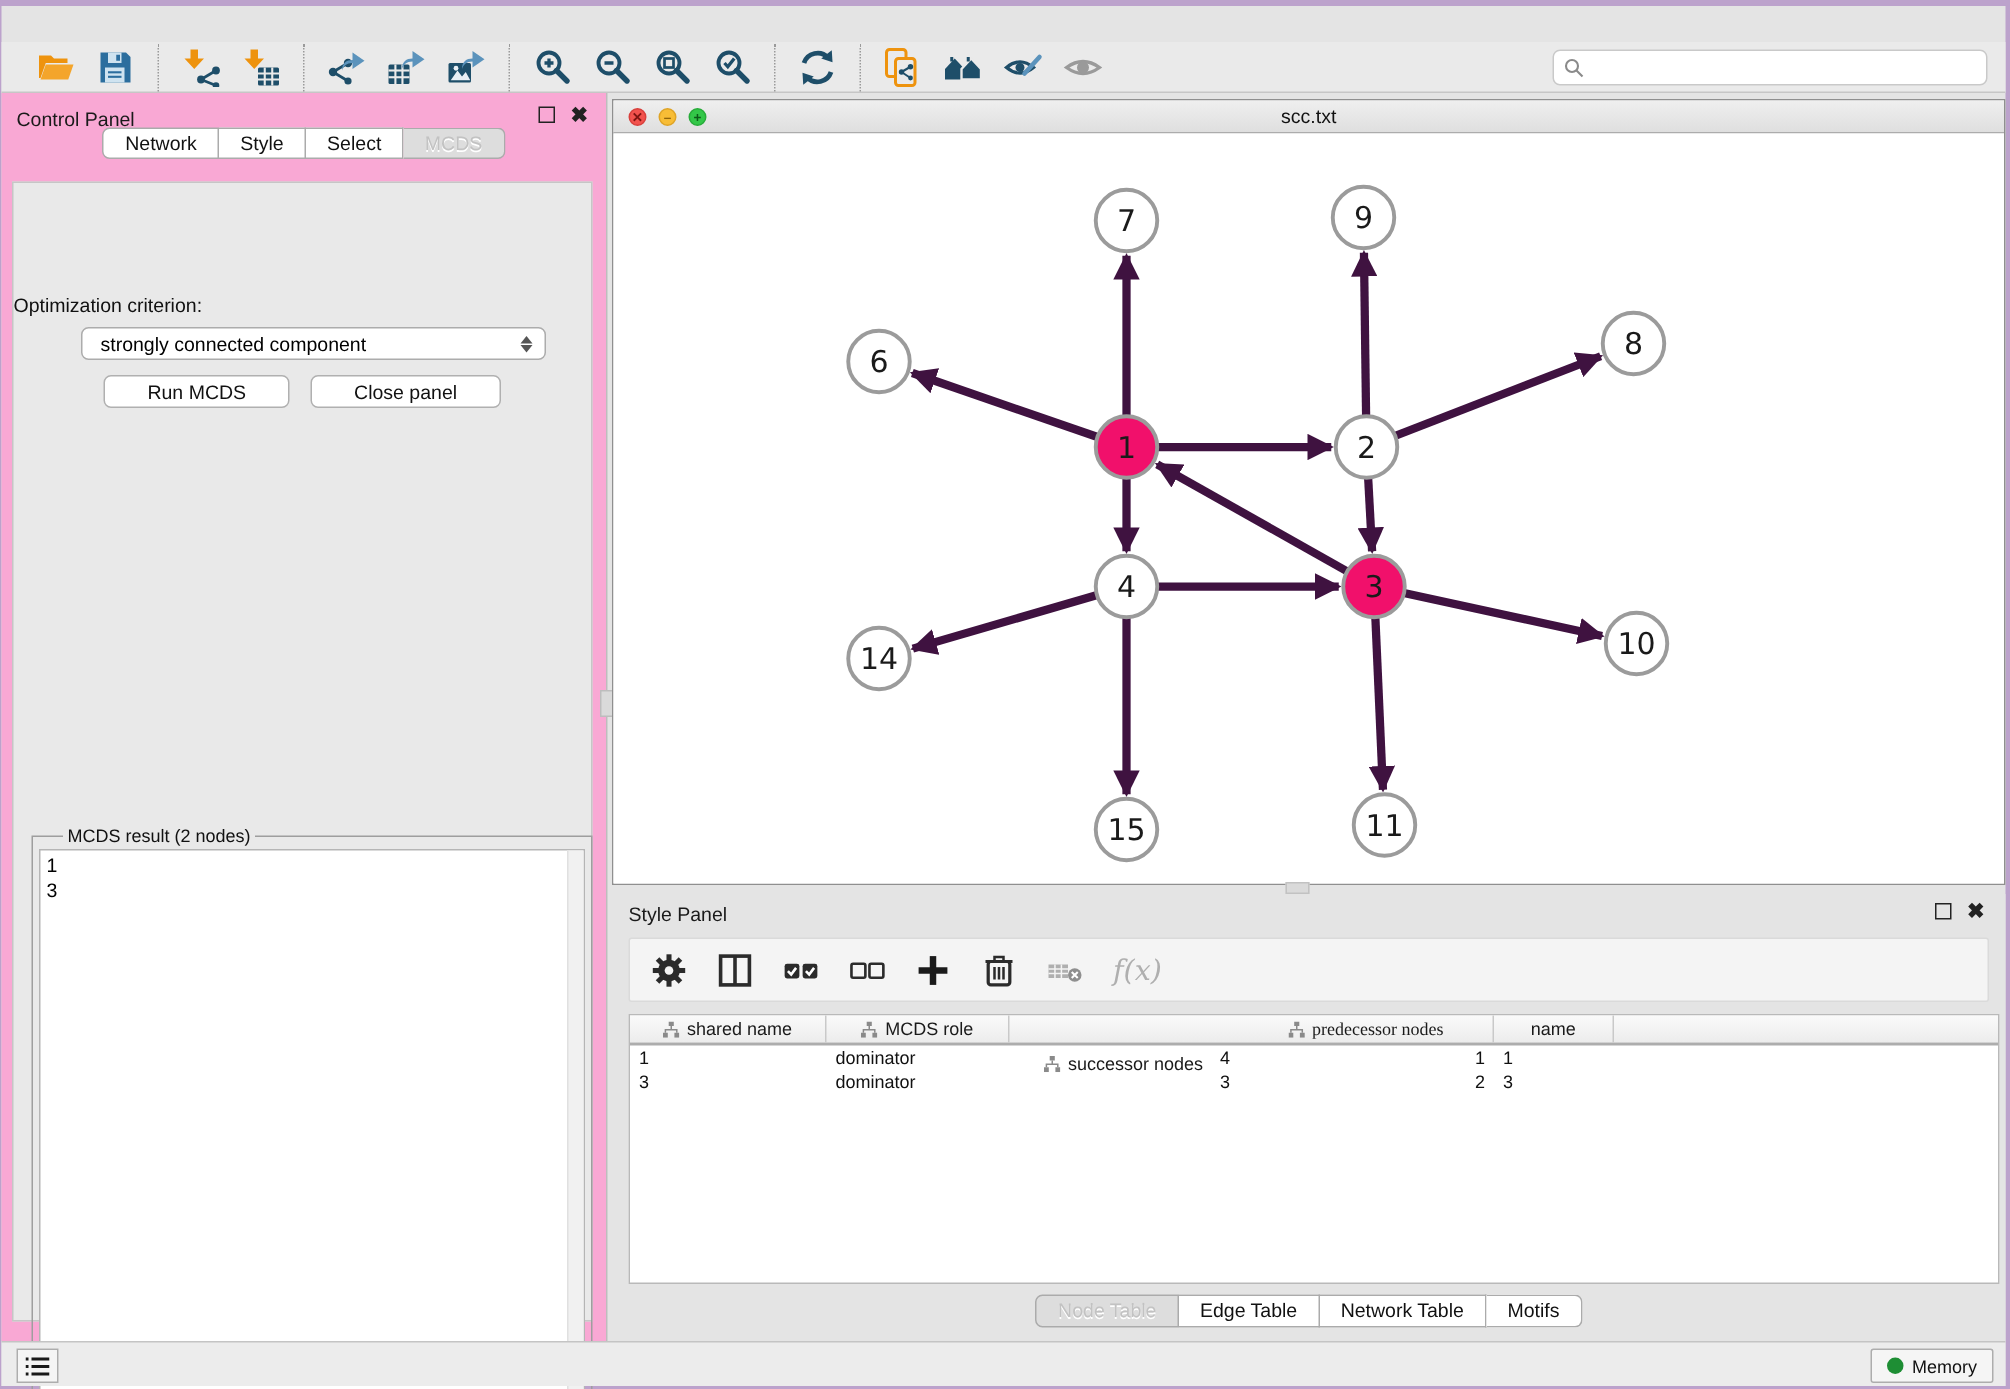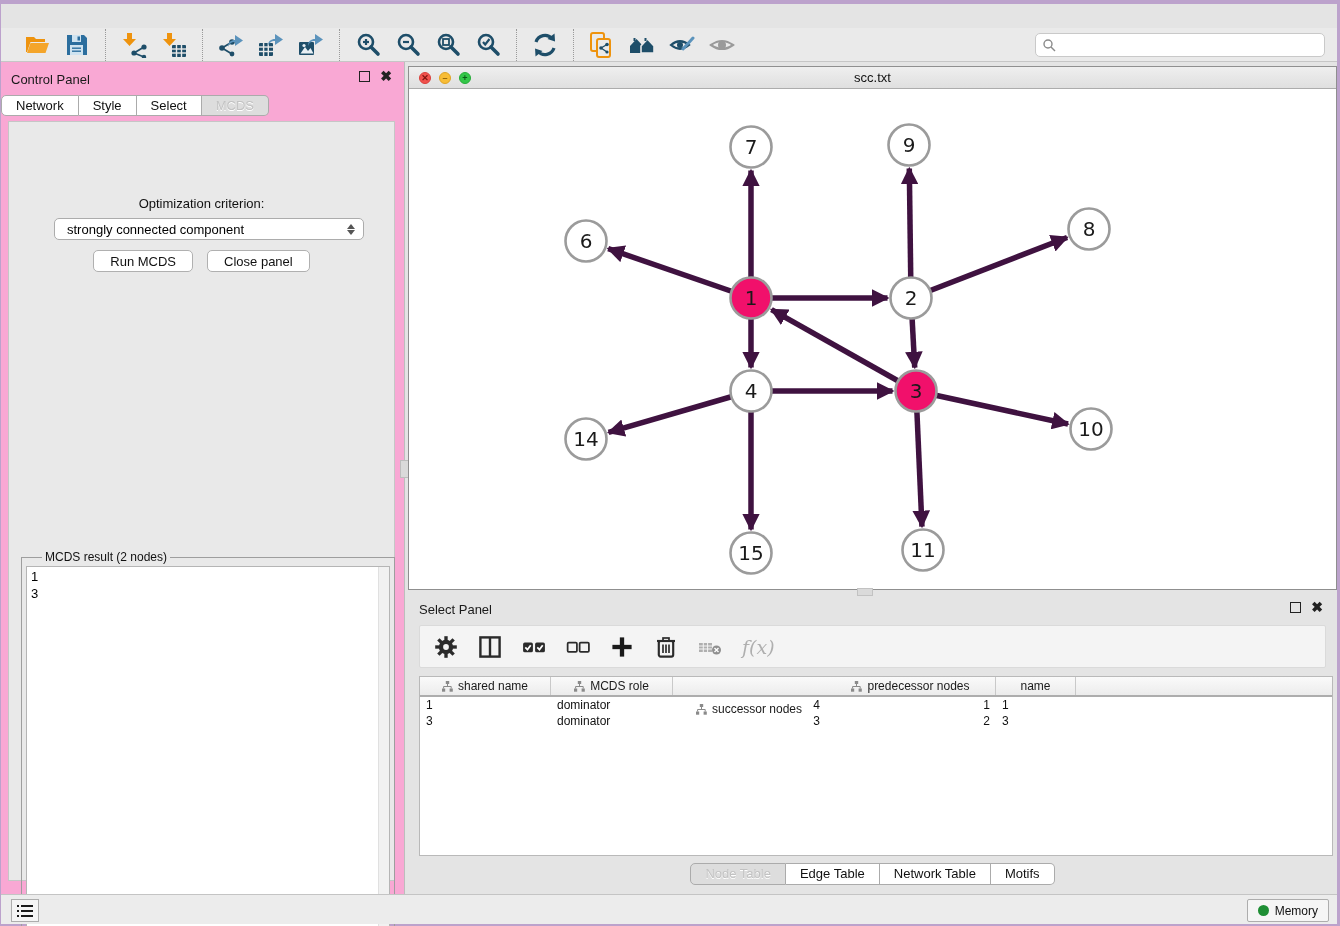--- a/index.html
+++ b/index.html
@@ -22,36 +22,36 @@
   .searchwrap { margin-left:auto; margin-right:4px; }
   .searchbox { width:290px; height:24px; background:#fff; border:1px solid #C9C9C9; border-radius:5px; display:flex; align-items:center; padding:0 6px; }
   .searchbox input { border:none; outline:none; flex:1; font-size:12px; background:transparent; }
 
   
   .cpanel { position:absolute; left:0; top:58px; width:403px; height:832px; background:#f9a8d4; }
   .panel-head { position:absolute; left:10px; top:10px; font-size:13px; color:#1a1a1a; }
   .panel-icons { position:absolute; right:12px; top:9px; display:flex; gap:10px; align-items:center; }
   .float-ic { width:11px; height:11px; border:1.6px solid #222; }
   .close-ic { font-size:14px; font-weight:bold; color:#222; line-height:11px; }
-  .segbar { position:absolute; top:33px; left:0; width:100%; display:flex; }
+  .segbar { position:absolute; top:23px; left:0; width:100%; display:flex; justify-content:center; }
   .seg { display:flex; }
   .seg-tab { height:21px; line-height:19px; padding:0 14px; font-size:13px; background:#fff; border:1px solid #ABABAB; border-left:none; color:#111; cursor:pointer; }
   .seg-tab:first-child { border-left:1px solid #ABABAB; border-radius:5px 0 0 5px; }
   .seg-tab:last-child { border-radius:0 5px 5px 0; }
   .seg-tab.active { background:#DDDDDD; color:#C2C2C2; text-shadow:0 1px 0 #fff; }
   .cbody { position:absolute; left:7px; top:59px; width:387px; height:760px; background:#E9E9E9; border:1px solid #C6C6C6; }
-  .opt-label { position:absolute; top:74px; width:100%; text-align:center; font-size:13px; color:#111; }
+  .opt-label { position:absolute; top:74px; width:100%; font-size:13px; color:#111; }
   .dropdown { position:absolute; left:45px; top:96px; width:310px; height:22px; background:#fff; border:1px solid #ACACAC; border-radius:5px; font-size:13px; display:flex; align-items:center; padding:0 8px 0 12px; cursor:pointer; }
   .dropdown .dd-val { flex:1; }
   .dd-arrows { display:flex; flex-direction:column; gap:1px; align-items:center; }
   .dd-arrows i { width:0; height:0; border-left:4px solid transparent; border-right:4px solid transparent; display:block; }
   .dd-up { border-bottom:5px solid #555; }
   .dd-dn { border-top:5px solid #555; }
   .cp-btnrow { position:absolute; top:128px; width:100%; display:flex; justify-content:center; gap:14px; }
-  .pushbtn { height:22px; background:#fff; border:1px solid #B0B0B0; border-radius:5px; font-size:13px; padding:0 16px; color:#111; cursor:pointer; }
+  .pushbtn { height:22px; background:#fff; border:1px solid #B0B0B0; border-radius:5px; font-size:13px; padding:0 28px; color:#111; cursor:pointer; }
   .result-fs { position:absolute; left:12px; top:428px; width:374px; height:384px; border:1px solid #9E9E9E; }
   .result-fs legend { font-size:12px; margin-left:20px; padding:0 3px; color:#111; }
   .result-area { position:absolute; left:4px; top:2px; right:4px; bottom:4px; background:#fff; border:1px solid #B5B5B5; font-size:13px; line-height:17px; padding:1px 4px; white-space:pre; }
   .result-scroll { position:absolute; right:0; top:0; bottom:0; width:11px; background:#F1F1F1; border-left:1px solid #E0E0E0; }
 
   
   .vsplit { position:absolute; left:403px; top:58px; width:5px; height:832px; background:#E4E4E4; border-left:1px solid #BDBDBD; }
   .vhandle { position:absolute; left:399px; top:456px; width:9px; height:18px; background:#DADADA; border:1px solid #BDBDBD; }
   .hhandle { position:absolute; left:856px; top:584px; width:16px; height:8px; background:#DADADA; border:1px solid #C2C2C2; }
 
@@ -389,21 +389,21 @@
           <g>
             <circle cx="342" cy="464" r="20.5" fill="#FFFFFF" stroke="#9B9B9B" stroke-width="2.6"></circle>
             <text x="342" y="471" text-anchor="middle" font-size="20" fill="#1a1a1a" font-family="DejaVu Sans, sans-serif">15</text>
           </g>
         </svg>
     </div>
   </div>
   <div class="hhandle"></div>
 
   <div class="tpanel">
-    <div class="tp-head">Select Panel</div>
+    <div class="tp-head">Style Panel</div>
     <div class="tp-icons">
       <span class="float-ic"></span>
       <span class="close-ic">✖</span>
     </div>
     <div class="tp-toolbar">
       <span class="tp-tbtn">
           <svg viewBox="0 0 20 20">
             <g fill="#2B2B2B">
               <rect x="8.6" y="1" width="2.8" height="4.5"></rect>
               <rect x="8.6" y="14.5" width="2.8" height="4.5"></rect>
@@ -505,21 +505,21 @@
                 <rect x="3.8" y="0" width="3.4" height="3"></rect>
                 <rect x="0" y="7.5" width="3.2" height="3.2"></rect>
                 <rect x="7.6" y="7.5" width="3.2" height="3.2"></rect>
               </g>
               <g stroke="#8A8A8A" stroke-width="1" fill="none">
                 <path d="M5.5 3 v2.5 M1.6 7.5 v-2 h7.6 v2"></path>
               </g>
             </svg>
             <span>successor nodes</span>
           </div>
-          <div class="th" style="width: 170px;">
+          <div class="th" style="width: 170px; font-family: Liberation Serif, serif;">
             <svg width="11" height="11" viewBox="0 0 11 11">
               <g fill="#8A8A8A">
                 <rect x="3.8" y="0" width="3.4" height="3"></rect>
                 <rect x="0" y="7.5" width="3.2" height="3.2"></rect>
                 <rect x="7.6" y="7.5" width="3.2" height="3.2"></rect>
               </g>
               <g stroke="#8A8A8A" stroke-width="1" fill="none">
                 <path d="M5.5 3 v2.5 M1.6 7.5 v-2 h7.6 v2"></path>
               </g>
             </svg>

